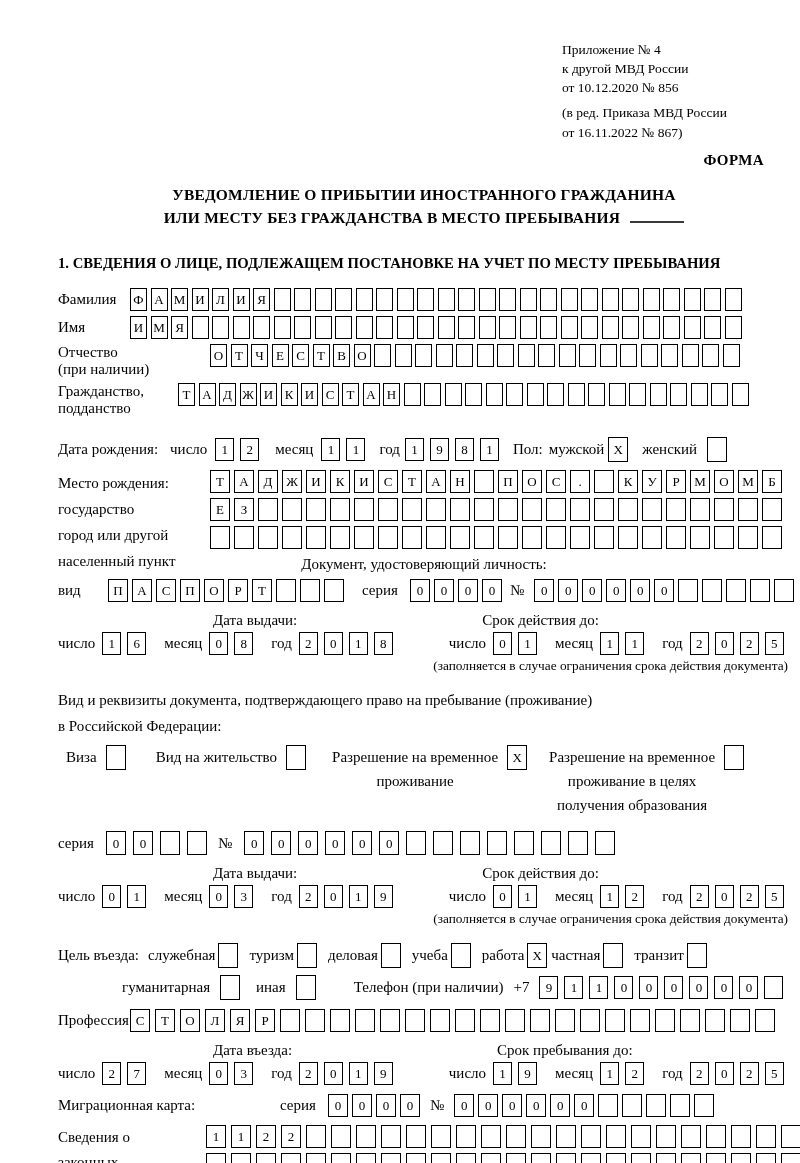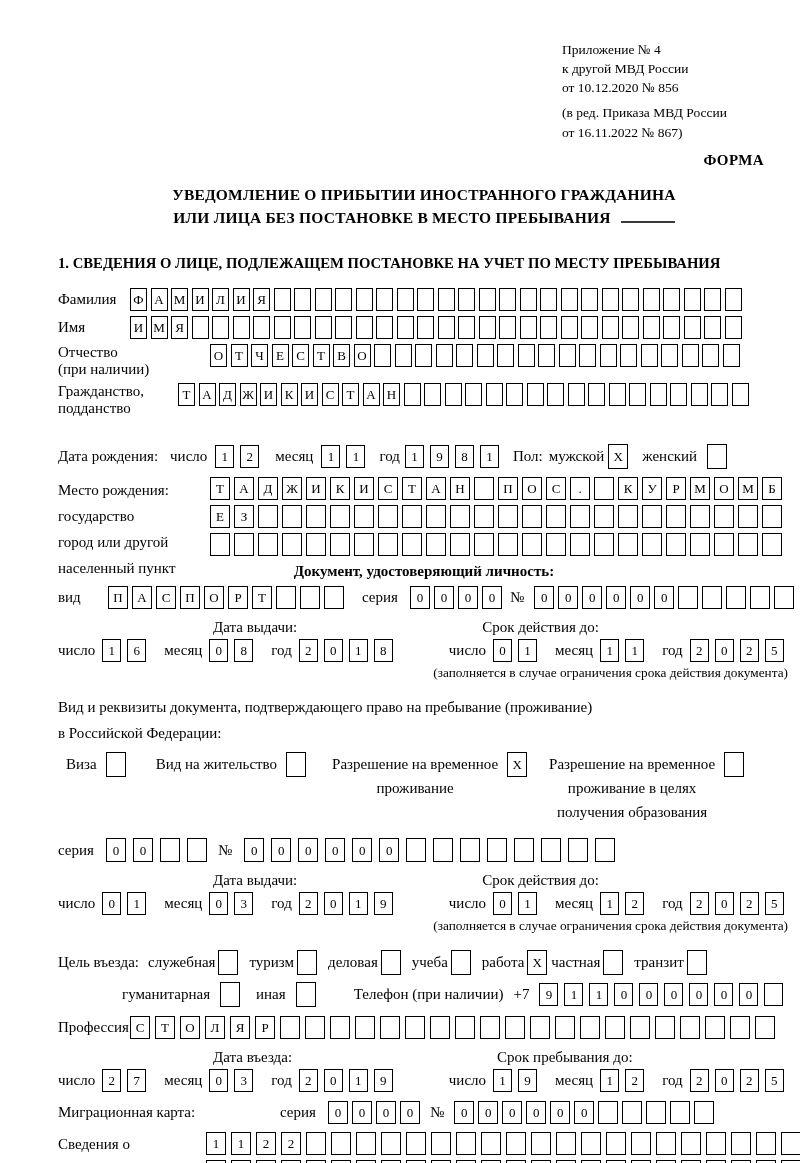--- a/index.html
+++ b/index.html
@@ -41,21 +41,21 @@
   .bx .cell { width:20px; height:25px; margin-right:0; }
 
   .w72  { width:72px; }
   .w120 { width:120px; }
   .w152 { width:152px; }
   .mr8  { margin-right:8px; }
 
   .lblcol { flex:none; line-height:26px; }
   .cellrows .cells { margin-bottom:5px; }
 
-  .dochead { text-align:center; font-weight:bold; margin-top:-18px; }
+  .dochead { text-align:center; font-weight:normal; margin-top:-18px; }
 
   .dates-head { display:flex; margin-top:10px; }
   .dh1 { margin-left:155px; }
   .dh2 { margin-left:185px; }
   .dategrp { margin-top:3px; }
   .grp { display:flex; align-items:center; }
   .grp .lbl { margin-right:7px; }
   .grp .cells { margin-right:12px; }
   .g2 { margin-left:38px; }
   .note-r { text-align:right; font-size:13.3px; margin-top:3px; padding-right:2px; }
@@ -93,21 +93,21 @@
     <div>Приложение № 4</div>
     <div>к другой МВД России</div>
     <div>от 10.12.2020 № 856</div>
     <div class="ed">(в ред. Приказа МВД России</div>
     <div>от 16.11.2022 № 867)</div>
   </div>
   <div class="forma">ФОРМА</div>
 
   <div class="title">
     <div>УВЕДОМЛЕНИЕ О ПРИБЫТИИ ИНОСТРАННОГО ГРАЖДАНИНА</div>
-    <div><span>ИЛИ ЛИЦА БЕЗ ПОСТАНОВКЕ В МЕСТО ПРЕБЫВАНИЯ</span><span class="blank"></span></div>
+    <div><span>ИЛИ МЕСТУ БЕЗ ГРАЖДАНСТВА В МЕСТО ПРЕБЫВАНИЯ</span><span class="blank"></span></div>
   </div>
   <div class="sec1">1. СВЕДЕНИЯ О ЛИЦЕ, ПОДЛЕЖАЩЕМ ПОСТАНОВКЕ НА УЧЕТ ПО МЕСТУ ПРЕБЫВАНИЯ</div>
 
   <div class="row" style="margin-top:16px;">
     <span class="lbl w72">Фамилия</span>
     <span class="cells">
         <span class="cell">Ф</span>
         <span class="cell">А</span>
         <span class="cell">М</span>
         <span class="cell">И</span>
@@ -241,21 +241,21 @@
         <span class="cell"></span>
         <span class="cell"></span>
         <span class="cell"></span>
         <span class="cell"></span>
         <span class="cell"></span>
         <span class="cell"></span>
         <span class="cell"></span>
       </span>
   </div>
 
-  <div class="row" style="margin-top:27px;">
+  <div class="row" style="margin-top:20px;">
     <span class="lbl" style="margin-right:12px;">Дата рождения:</span>
     <span class="lbl mr8">число</span>
     <span class="cells dt" style="margin-right:10px;">
         <span class="cell">1</span>
         <span class="cell">2</span>
       </span>
     <span class="lbl mr8">месяц</span>
     <span class="cells dt" style="margin-right:8px;">
         <span class="cell">1</span>
         <span class="cell">1</span>

